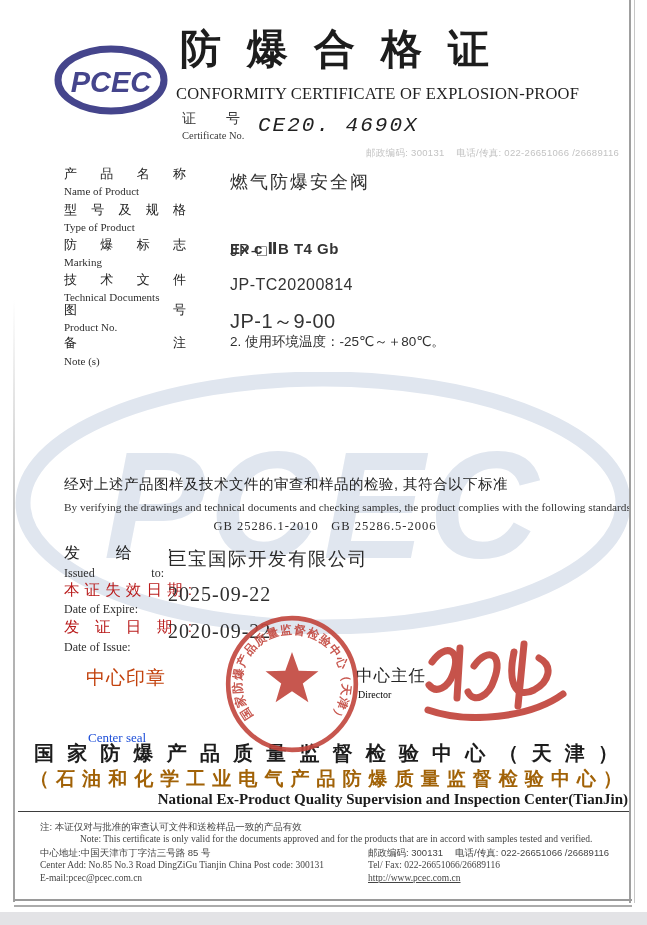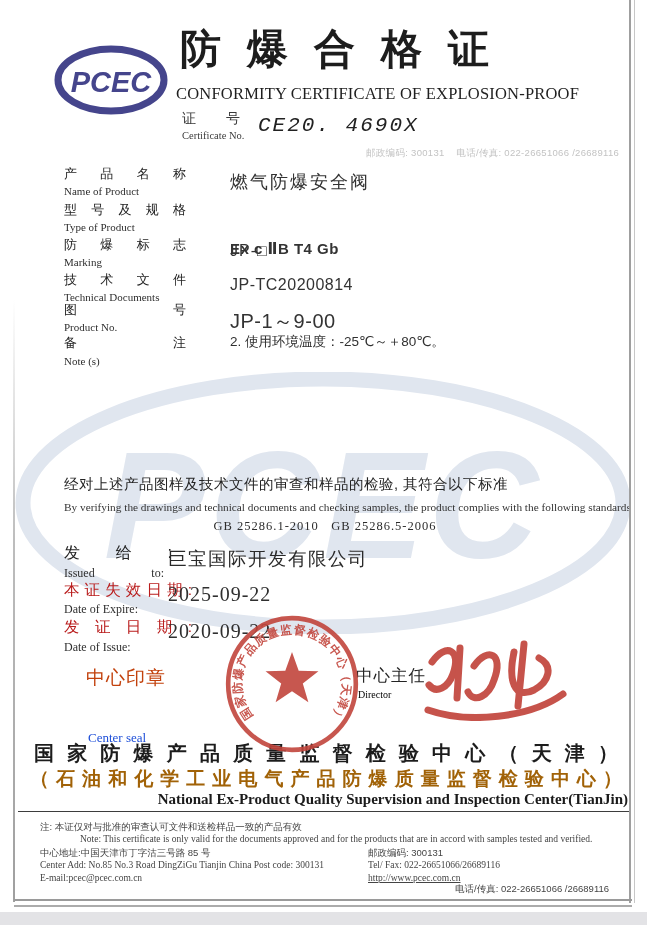--- a/index.html
+++ b/index.html
@@ -70,21 +70,21 @@
   .org2{left:30px;top:766px;width:592px;font-size:19px;font-weight:bold;color:#a16207;text-align:justify;text-align-last:justify;z-index:1;}
   .org3{left:20px;top:791px;width:608px;text-align:right;font-size:15px;font-weight:bold;color:#1a1a1a;z-index:1;}
   .org-line{left:18px;top:811px;width:612px;border-top:1.6px solid #3d3d3d;z-index:1;}
 
   
   .foot{font-size:9.5px;color:#444;z-index:1;white-space:nowrap;}
   .f1{left:40px;top:821px;}
   .f2{left:40px;top:834px;margin-left:40px;}
   .f3a{left:40px;top:847px;}
   .f3b{left:368px;top:847px;}
-  .f3c{left:455px;top:883px;}
+  .f3c{left:455px;top:847px;}
   .f4a{left:40px;top:860px;}
   .f4b{left:368px;top:860px;}
   .f5a{left:40px;top:873px;}
   .f5b{left:368px;top:873px;text-decoration:underline;}
 </style>
 </head>
 <body>
 
 <svg id="watermark" class="abs" width="622" height="262" viewBox="0 0 622 262">
   <ellipse cx="311" cy="131" rx="300" ry="124" fill="none" stroke="#e0e6ef" stroke-width="15"></ellipse>

